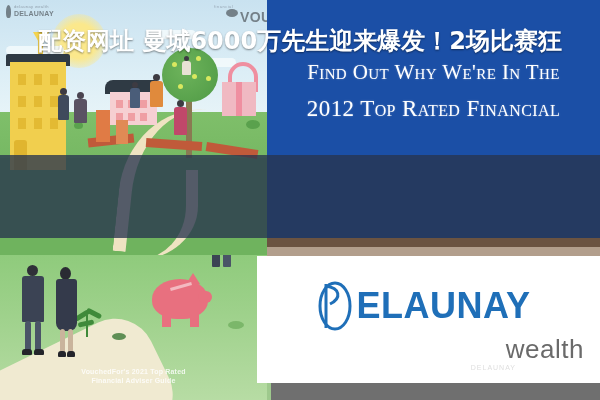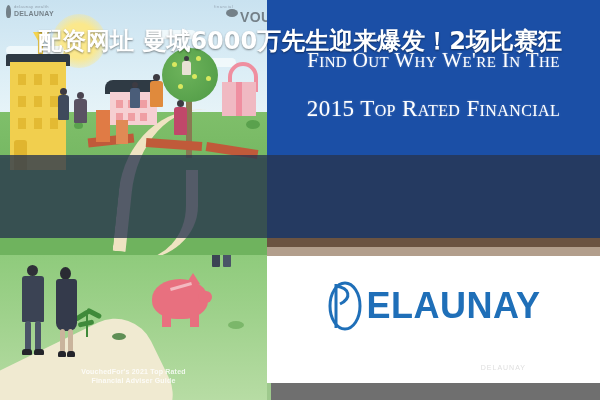--- a/index.html
+++ b/index.html
@@ -107,34 +107,34 @@
     position:absolute;left:267px;top:0;width:333px;height:238px;
     background:#1b4fa6;
     overflow:hidden;
   }
   .blue-line{
     position:absolute;left:0;width:100%;text-align:center;color:#ffffff;
     font-family:"Liberation Serif",serif;
     font-variant:small-caps;font-weight:400;
     text-shadow:0 0 2px rgba(255,255,255,.35);
   }
-  .bl1{top:48px;font-size:21px;letter-spacing:.4px;}
+  .bl1{top:60px;font-size:21px;letter-spacing:.4px;}
   .bl2{top:96px;font-size:23px;letter-spacing:.4px;}
   .bl3{top:146px;font-size:23px;letter-spacing:.6px;color:#b9c4d6;}
 
   .brown-band{
     position:absolute;left:267px;top:238px;width:333px;height:9px;background:#6b5341;
   }
   .tan-band{
     position:absolute;left:267px;top:247px;width:333px;height:9px;background:#b29e8c;
   }
 
   
   .logo-panel{
-    position:absolute;left:267px;top:256px;width:269px;height:127px;background:#ffffff;
+    position:absolute;left:257px;top:256px;width:269px;height:127px;background:#ffffff;
   }
   .logo-wrap{
     position:absolute;left:0;top:24px;width:333px;text-align:center;
   }
   .logo-row{display:inline-flex;align-items:center;justify-content:center;}
   .logo-mark{
     position:relative;width:38px;height:52px;margin-right:2px;display:inline-block;
   }
   .logo-word{
     font-family:"Liberation Sans",sans-serif;
@@ -325,38 +325,39 @@
     </div>
     <div class="wm wm-tr">
       <div class="wm-tr-t1">financial</div>
       <div class="wm-tr-t2">VOUCHEDFOR</div>
       <div class="wm-tr-mark"></div>
     </div>
   </div>
 
   <div class="blue-panel">
     <div class="blue-line bl1">Find Out Why We're In The</div>
-    <div class="blue-line bl2">2015 Top Rated Financial</div>
+    <div class="blue-line bl2">2012 Top Rated Financial</div>
   </div>
 
   <div class="brown-band"></div>
   <div class="tan-band"></div>
 
   <div class="logo-panel">
     <div class="logo-wrap">
       <div class="logo-row">
         <span class="logo-mark">
           <svg width="38" height="52" viewBox="0 0 38 52" xmlns="http://www.w3.org/2000/svg">
             <ellipse cx="19" cy="26" rx="15" ry="23" fill="none" stroke="#1f6fb8" stroke-width="3"></ellipse>
             <line x1="10" y1="4" x2="10" y2="48" stroke="#1f6fb8" stroke-width="3"></line>
             <path d="M10 6 C24 8, 26 18, 14 24" fill="none" stroke="#1f6fb8" stroke-width="3"></path>
           </svg>
         </span>
         <span class="logo-word">ELAUNAY</span>
       </div>
+      <div class="logo-sub">wealth</div>
     </div>
     <div class="logo-faint">DELAUNAY</div>
   </div>
 
   <div class="footer-bar"></div>
   <div class="footer-edge"></div>
 
   <div class="overlay"></div>
   <div class="ov-text">
     <div class="ov-line">配资网址 曼城6000万先生迎来爆发！2场比赛狂</div>

